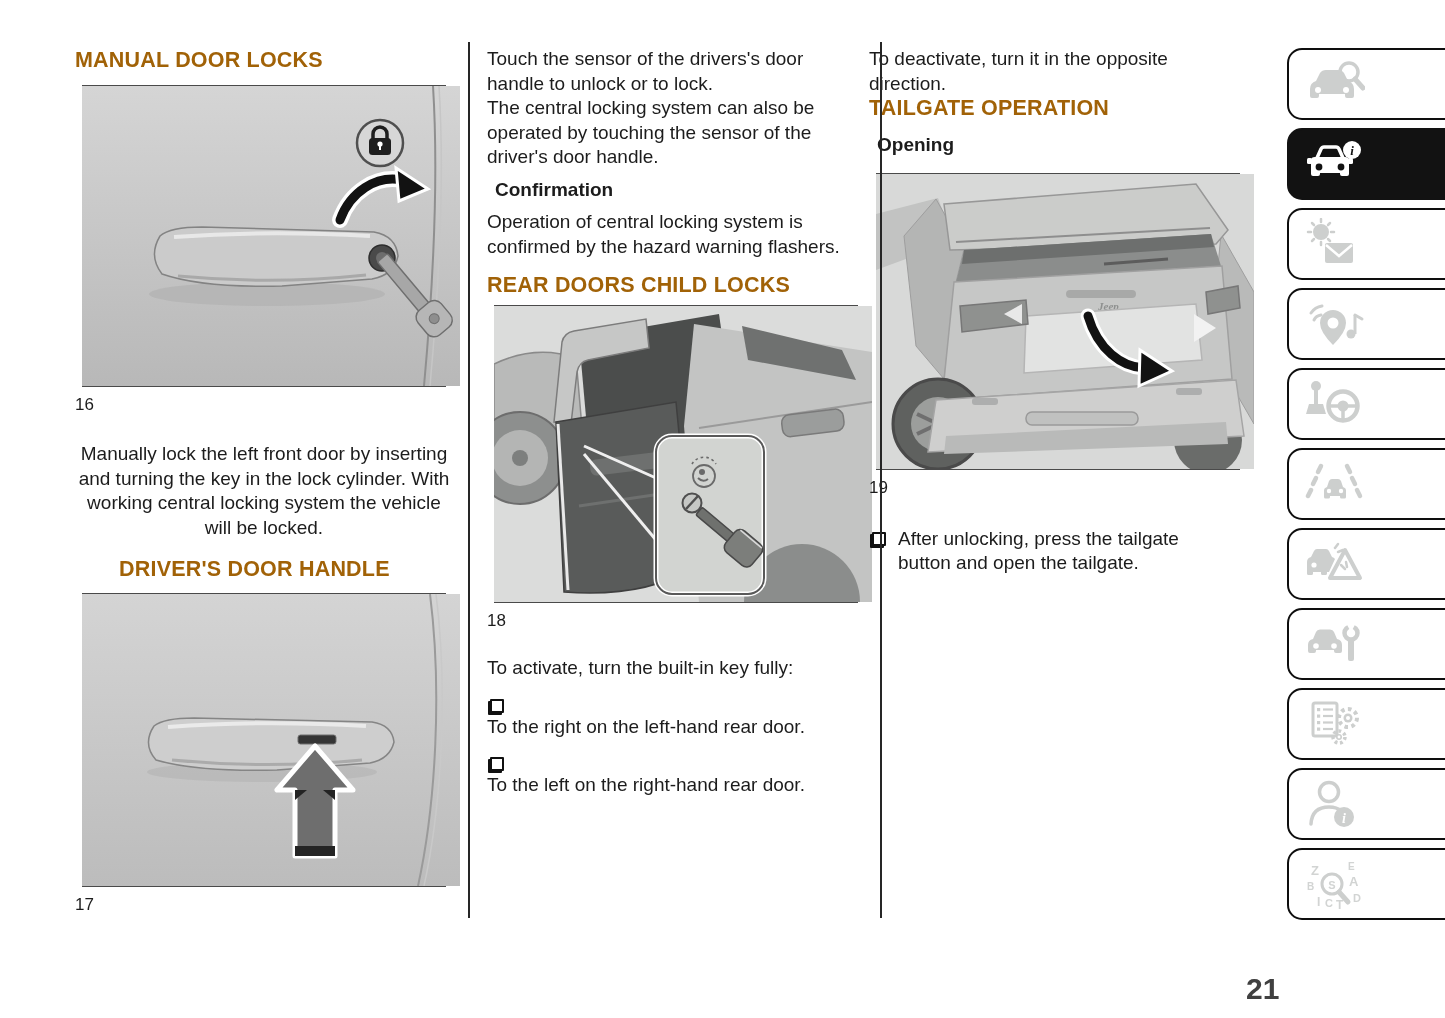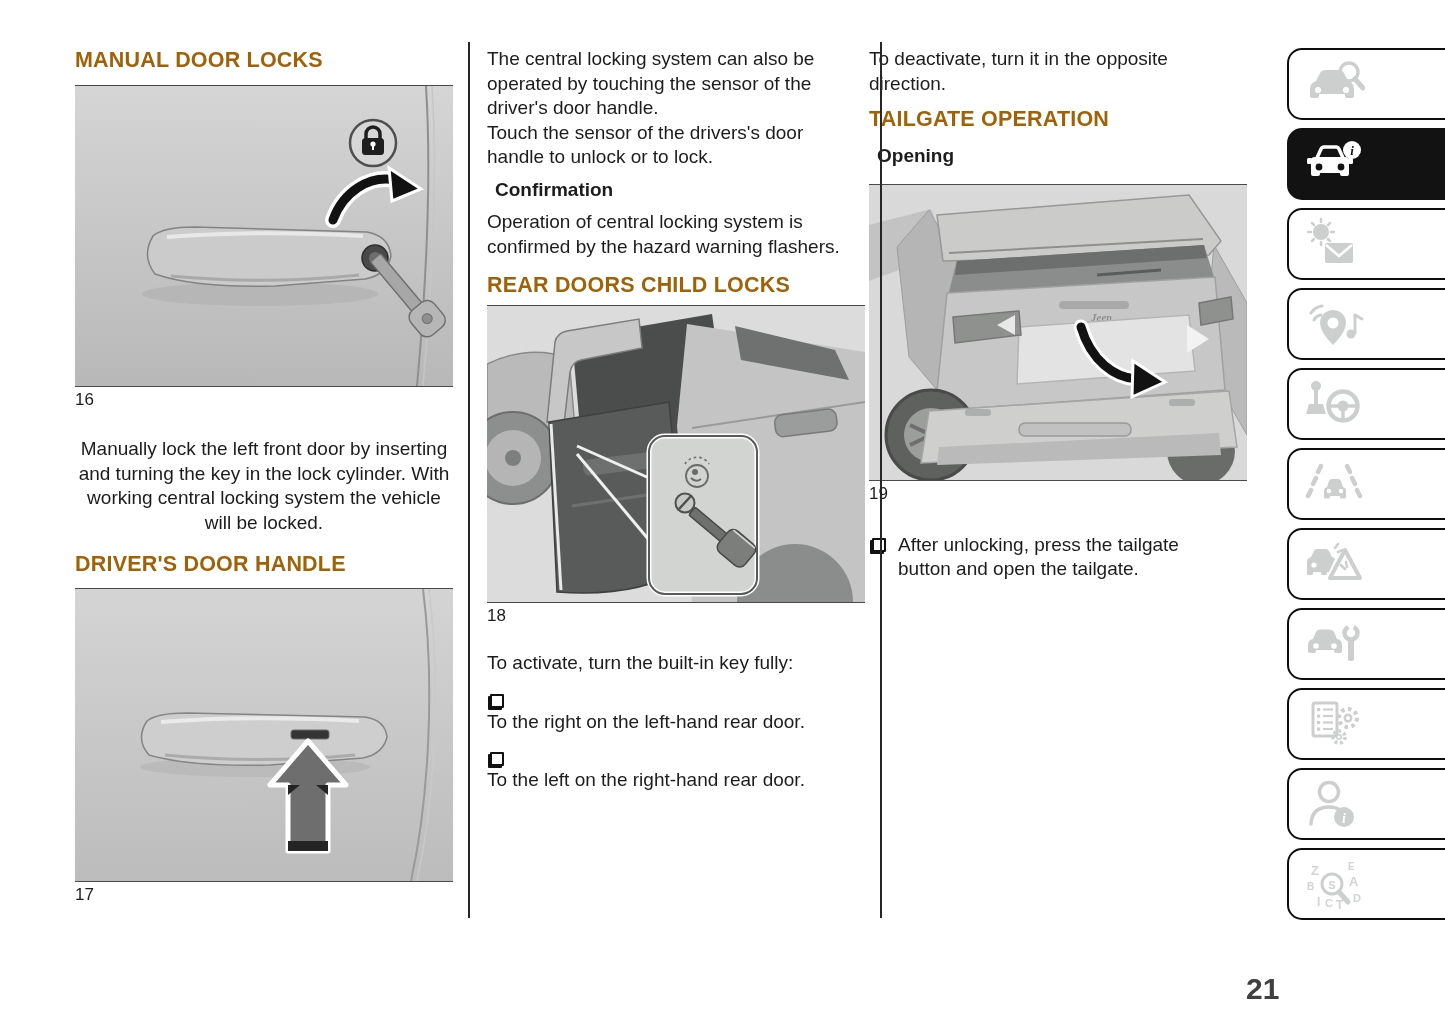--- a/index.html
+++ b/index.html
@@ -15,41 +15,41 @@
   .vdiv{position:absolute;top:42px;height:876px;width:1.5px;background:#262626;}
   .vdiv-1{left:468px;}
   .vdiv-2{left:880px;}
   h1{
     font-size:21.5px;line-height:24px;margin:0;font-weight:bold;
     letter-spacing:.2px;color:#a16207;
   }
   p{font-size:19px;line-height:24.5px;margin:0;}
   .subhead{font-size:19px;line-height:24.5px;font-weight:bold;margin:8px;}
   .col-mid p{max-width:364px;}
-  figure{margin:0;border-top:1.5px solid #4a4a4a;border-bottom:1.5px solid #4a4a4a;font-size:0;}
+  figure{margin:7px;border-top:1.5px solid #4a4a4a;border-bottom:1.5px solid #4a4a4a;font-size:0;}
   figure svg{display:block;}
   .fig-caption{font-size:17px;line-height:22px;margin-top:2px;}
   .bullet{display:flex;align-items:flex-start;}
   .bsq{
     flex:0 0 auto;width:10px;height:10px;border:2.5px solid #111;border-radius:1px;
     box-shadow:-2px 2px 0 0 #111;margin:5px 12px 2px 3px;background:#fff;
   }
   .btext{font-size:19px;line-height:24.5px;}
   .col-right .btext{max-width:318px;}
   
   .col-left figure.f16{margin-top:13px;}
   .col-left .para-manual{margin-top:26px;text-align:center;}
-  .col-left h1.h-ddh{margin-top:17px;}
+  .col-left h1.h-ddh{margin-top:17px;margin-left:44px;}
   .col-left figure.f17{margin-top:12px;}
   .col-mid h1.h-rdcl{margin-top:14px;}
   .col-mid .para-child{margin-top:6px;}
   .col-mid figure.f18{margin-top:8px;}
   .col-mid .para-activate{margin-top:24px;}
   .col-mid .bullet{margin-top:13px;flex-direction:column;}
-  .col-right h1.h-tail{margin-top:11px;}
+  .col-right h1.h-tail{}
   .col-right .subhead{margin-top:13px;}
   .col-right figure.f19{margin-top:15px;}
   .col-right .bullet{margin-top:28px;}
   
   .rail{position:absolute;left:1287px;top:48px;width:172px;}
   .tab{
     box-sizing:border-box;width:172px;height:72px;margin-bottom:8px;
     border:2.5px solid #0e0e0e;border-radius:15px;background:#ffffff;
     display:flex;align-items:center;padding-left:16px;
   }
@@ -134,22 +134,22 @@
         <rect x="213" y="252" width="40" height="10" fill="#242424"></rect>
         <polygon points="213,196 225,196 213,206" fill="#242424"></polygon>
         <polygon points="253,196 241,196 253,206" fill="#242424"></polygon>
       </g>
     </svg>
   </figure>
   <div class="fig-caption">17</div>
 </div>
 
 <div class="col col-mid">
+  <p>Touch the sensor of the drivers's door handle to unlock or to lock.</p>
   <p>The central locking system can also be operated by touching the sensor of the driver's door handle.</p>
-  <p>Touch the sensor of the drivers's door handle to unlock or to lock.</p>
   <p class="subhead">Confirmation</p>
   <p>Operation of central locking system is confirmed by the hazard warning flashers.</p>
 
   <h1 class="h-rdcl">REAR DOORS CHILD LOCKS</h1>
 
   <figure class="f18">
     <svg width="378" height="296" viewBox="0 0 378 296">
       <rect width="378" height="296" fill="#dbdcdb"></rect>
 
       <polygon points="85,32 225,8 245,150 95,145" fill="#4b4d4c"></polygon>

